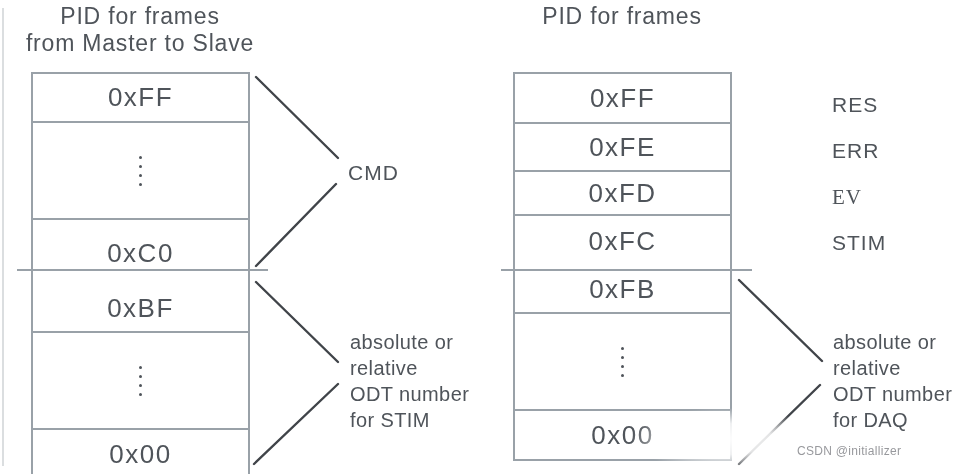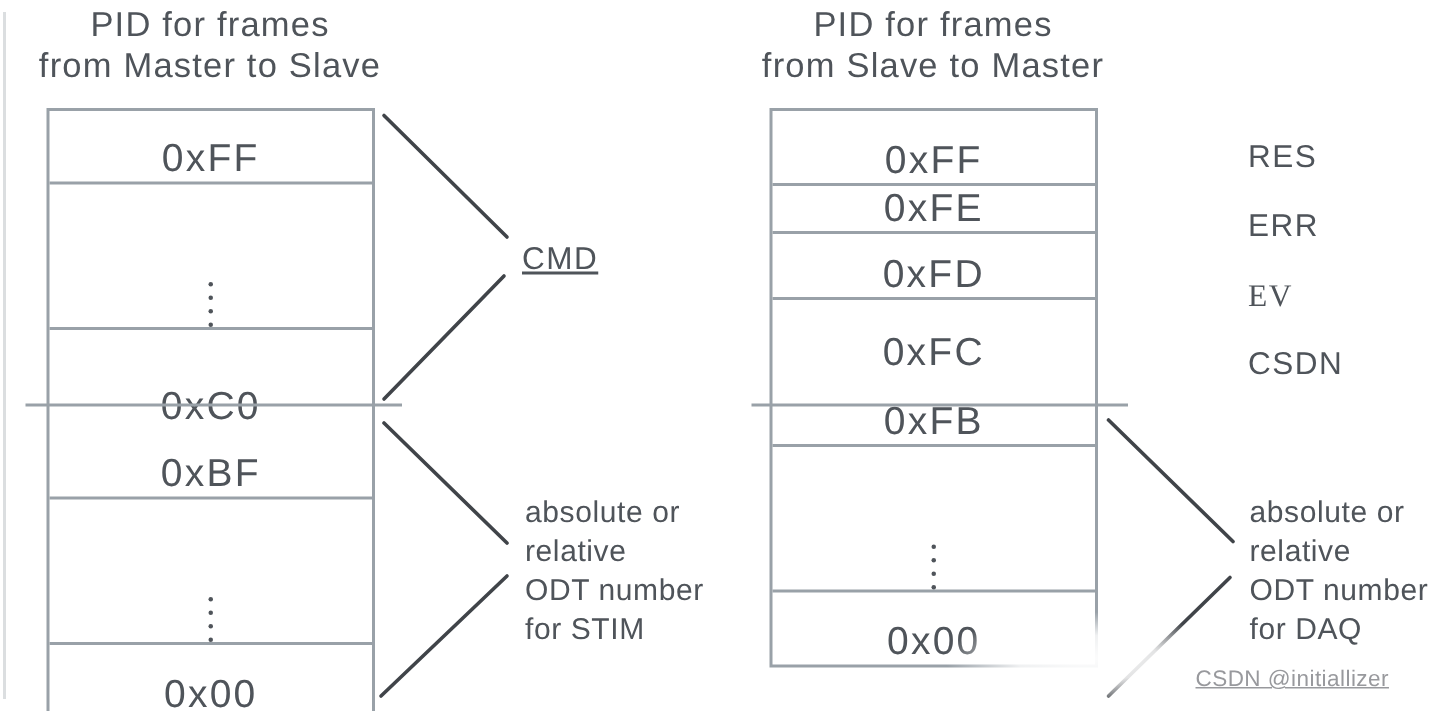--- a/index.html
+++ b/index.html
@@ -14,60 +14,59 @@
   }
   .title-left{left:-10px;}
   .title-right{left:472px;}
   .pidtable{
     position:absolute;top:72px;width:219px;box-sizing:border-box;
     border:2px solid var(--border,#99a1a8);background:#ffffff;
   }
   .table-left{left:31px;}
   .table-right{left:513px;}
   .row{
-    box-sizing:border-box;display:flex;align-items:flex-end;justify-content:center;
+    box-sizing:border-box;display:flex;align-items:center;justify-content:center;
     border-bottom:2px solid var(--border,#99a1a8);
   }
   .row.last, .row.no-bb{border-bottom:none;}
   .cellval{font-size:26px;letter-spacing:1.5px;color:var(--text);}
   .dotcol{display:flex;flex-direction:column;align-items:center;gap:6px;}
   .dotcol i{display:block;width:3px;height:3px;border-radius:50%;background:var(--text);}
   .divider-ext{position:absolute;top:269px;width:251px;height:2px;background:var(--border,#99a1a8);z-index:2;}
   .divider-ext-left{left:17px;}
   .divider-ext-right{left:501px;}
   .lines-layer{position:absolute;left:0;top:0;z-index:3;pointer-events:none;color:var(--line,#404449);}
-  .cmd-label{position:absolute;left:348px;top:161px;font-size:21px;letter-spacing:1px;color:var(--text);z-index:4;text-decoration:underline;}
+  .cmd-label{position:absolute;left:348px;top:161px;font-size:21px;letter-spacing:1px;color:var(--text);z-index:4;}
   .note{position:absolute;font-size:20px;line-height:26px;letter-spacing:0.4px;color:var(--text);z-index:4;}
   .note-stim{left:350px;top:329px;}
   .note-daq{left:833px;top:329px;}
   .side-label{position:absolute;left:832px;font-size:21px;letter-spacing:1px;color:var(--text);z-index:4;}
   .side-label-0{top:93px;}
   .side-label-1{top:139px;}
   .side-label-2{top:185px;font-family:Liberation Serif, serif;}
   .side-label-3{top:231px;}
   .blob{
     position:absolute;left:630px;top:408px;width:190px;height:62px;z-index:5;
     background:radial-gradient(closest-side,rgba(255,255,255,0.98) 0%,rgba(255,255,255,0.85) 50%,rgba(255,255,255,0) 100%);
   }
-  .watermark{position:absolute;left:797px;top:444px;font-size:15px;color:var(--watermark,#98999d);z-index:6;letter-spacing:0.3px;text-decoration:underline;}
+  .watermark{position:absolute;left:797px;top:444px;font-size:12px;color:var(--watermark,#98999d);z-index:6;letter-spacing:0.3px;}
 </style>
 </head>
 <body>
 
 <div class="canvas">
 
   <div class="edge-artifact"></div>
 
   <div class="title title-left">
     <div>PID for frames</div>
     <div>from Master to Slave</div>
   </div>
   <div class="title title-right">
     <div>PID for frames</div>
-    <div>from Slave to Master</div>
   </div>
 
   <div class="pidtable table-left">
     <div class="row" style="height:49px">
       <span class="cellval">0xFF</span>
     </div>
     <div class="row" style="height:97px">
       <span class="dotcol">
           <i></i>
           <i></i>
@@ -91,21 +90,21 @@
     </div>
     <div class="row last" style="height:48px">
       <span class="cellval">0x00</span>
     </div>
   </div>
 
   <div class="pidtable table-right">
     <div class="row" style="height:50px">
       <span class="cellval">0xFF</span>
     </div>
-    <div class="row" style="height:32px">
+    <div class="row" style="height:48px">
       <span class="cellval">0xFE</span>
     </div>
     <div class="row" style="height:44px">
       <span class="cellval">0xFD</span>
     </div>
     <div class="row no-bb" style="height:50px">
       <span class="cellval">0xFC</span>
     </div>
     <div class="row" style="height:48px">
       <span class="cellval">0xFB</span>
@@ -149,18 +148,18 @@
   <div class="note note-daq">
     <div>absolute or</div>
     <div>relative</div>
     <div>ODT number</div>
     <div>for DAQ</div>
   </div>
 
   <div class="side-label side-label-0">RES</div>
   <div class="side-label side-label-1">ERR</div>
   <div class="side-label side-label-2">EV</div>
-  <div class="side-label side-label-3">CSDN</div>
+  <div class="side-label side-label-3">STIM</div>
 
   <div class="blob"></div>
   <div class="watermark">CSDN @initiallizer</div>
 
 </div>
 
 </body></html>

